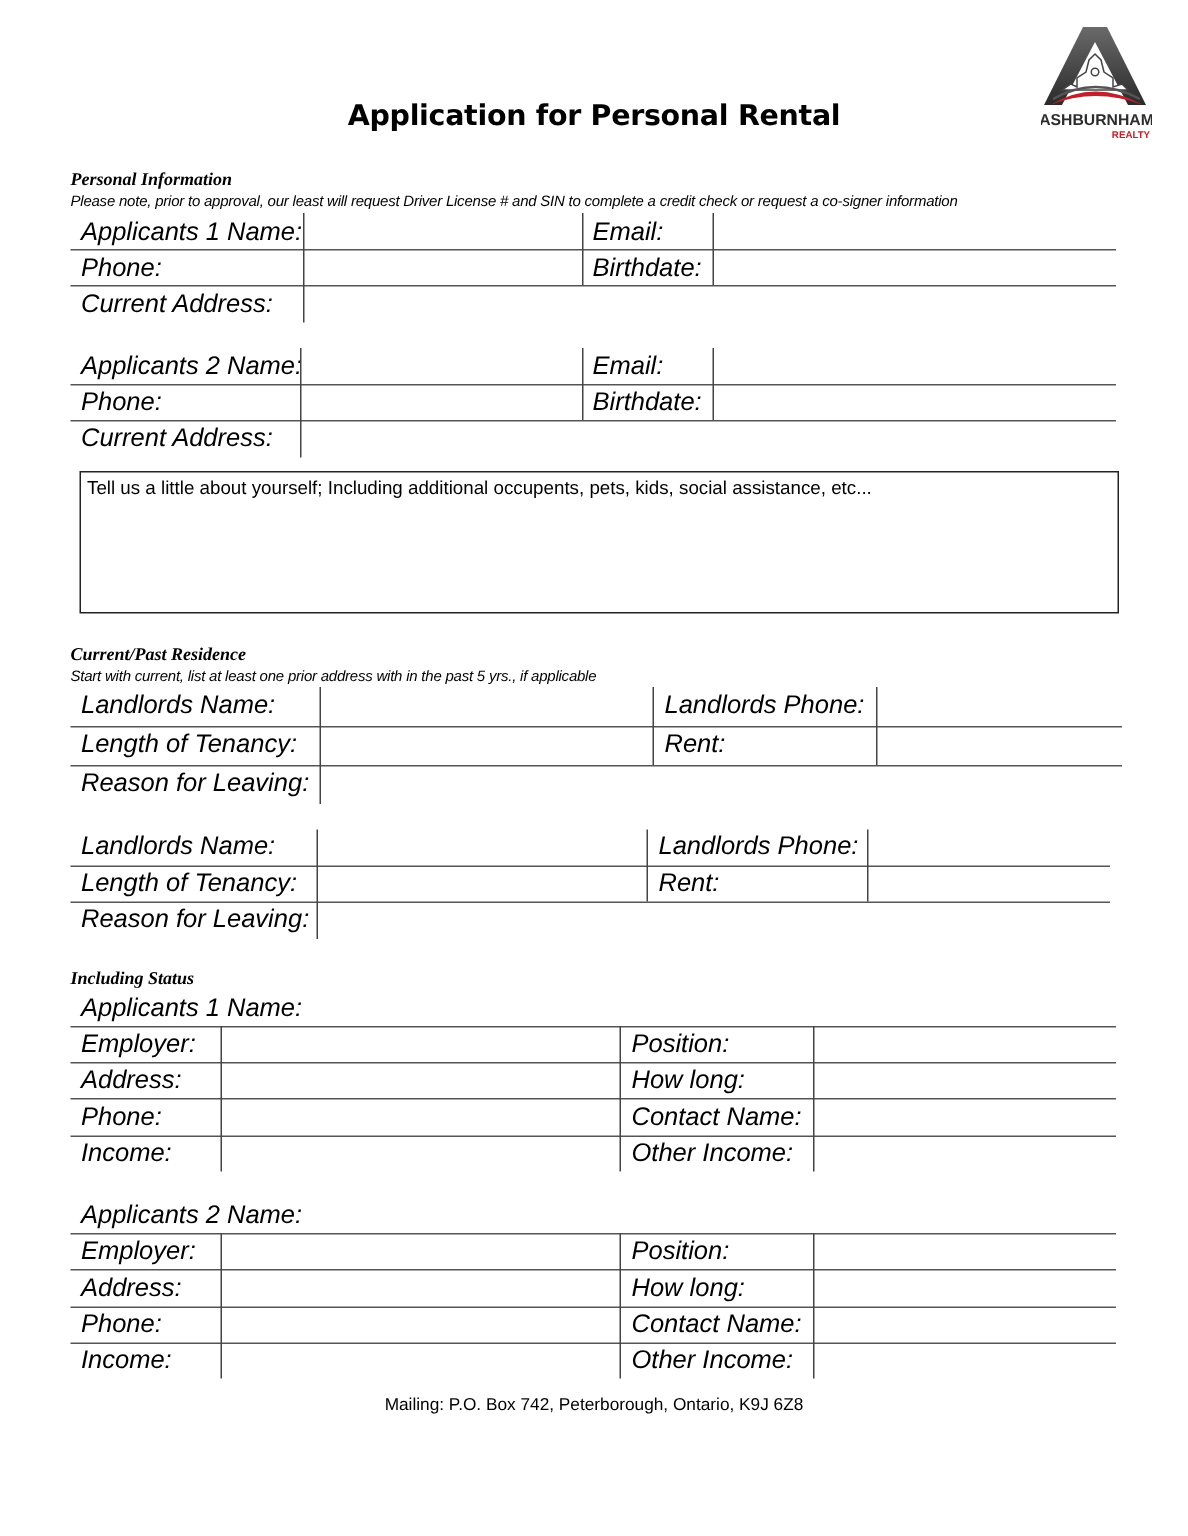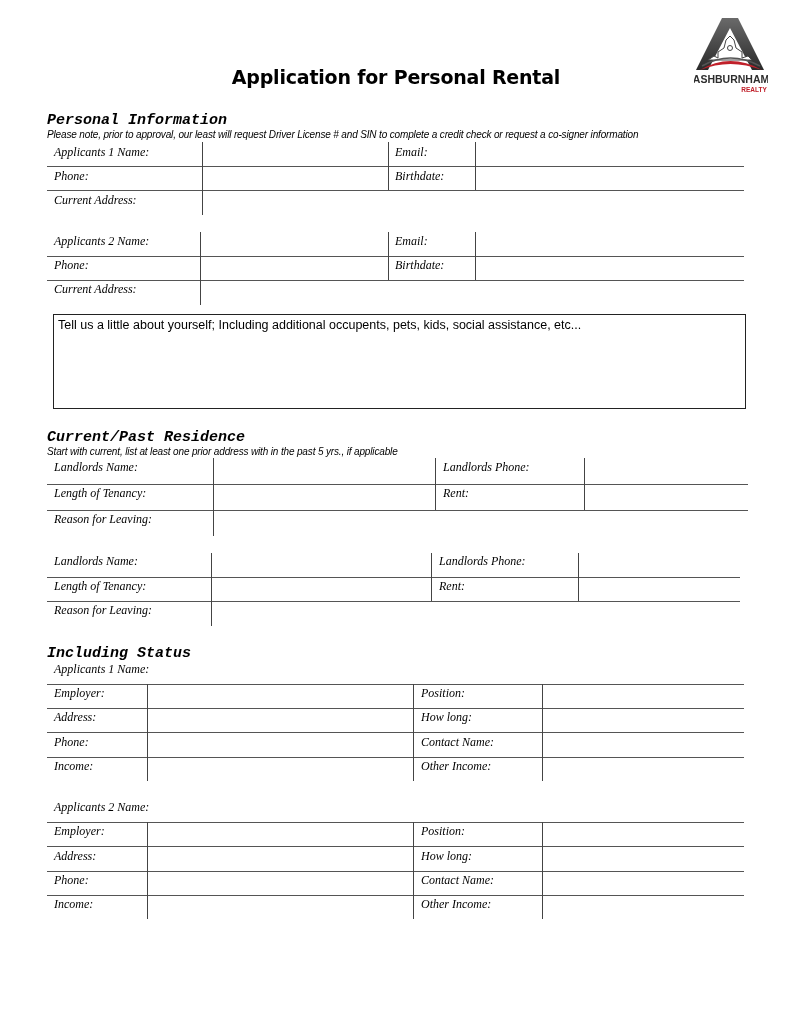--- a/index.html
+++ b/index.html
@@ -2,23 +2,23 @@
 <html><head>
 <meta charset="utf-8">
 <style>
   html, body { margin: 0; padding: 0; background: #ffffff; }
   body { width: 792px; height: 1024px; position: relative; overflow: hidden;
          font-family: "Liberation Sans", sans-serif; color: #000; }
   .abs { position: absolute; }
   .title { left: 0; width: 792px; top: 66px; text-align: center;
            font-family: "DejaVu Sans", sans-serif; font-weight: bold; font-size: 19px; letter-spacing: -0.2px; }
   .logo { left: 694px; top: 16px; width: 74px; height: 80px; }
-  .section-h { font-weight: bold; font-style: italic; font-size: 15px; font-family: Liberation Mono, monospace; }
+  .section-h { font-weight: bold; font-style: italic; font-size: 12px; font-family: Liberation Serif, serif; }
   .note { font-style: italic; font-size: 10px; letter-spacing: -0.15px; }
-  .lbl { font-style: italic; font-size: 12px; position: absolute; white-space: nowrap; font-family: Liberation Serif, serif; }
+  .lbl { font-style: italic; font-size: 17px; position: absolute; white-space: nowrap; }
   .hline { position: absolute; height: 0; border-top: 1.3px solid #555; }
   .vline { position: absolute; width: 0; border-left: 1.3px solid #444; }
   .field { position: absolute; background: transparent; border: none; outline: none; padding: 0 4px;
            font-family: "Liberation Sans", sans-serif; font-size: 11px; box-sizing: border-box; }
   .about { left: 53px; top: 314px; width: 693px; height: 95px; border: 1.5px solid #222; box-sizing: border-box; }
   .about-label { position: absolute; left: 4px; top: 3px; font-size: 12.5px; font-family: "Liberation Sans", sans-serif; }
   .about-input { position: absolute; left: 2px; top: 22px; right: 2px; bottom: 2px; border: none; outline: none;
                  resize: none; background: transparent; font-family: "Liberation Sans", sans-serif; font-size: 11px; }
   .footer { left: 0; width: 792px; text-align: center; font-size: 11.5px; line-height: 17px; top: 929px; }
 </style>
@@ -178,13 +178,14 @@
   <div class="hline" style="left:47px; top:822px; width:697px;"></div>
   <div class="hline" style="left:47px; top:846px; width:697px;"></div>
   <div class="hline" style="left:47px; top:871px; width:697px;"></div>
   <div class="hline" style="left:47px; top:895px; width:697px;"></div>
   <div class="vline" style="left:147px; top:822px; height:97px;"></div>
   <div class="vline" style="left:413px; top:822px; height:97px;"></div>
   <div class="vline" style="left:542px; top:822px; height:97px;"></div>
 </div>
 
 <div class="abs footer">
+  <div>Mailing: P.O. Box 742, Peterborough, Ontario, K9J 6Z8</div>
 </div>
 
 </body></html>

